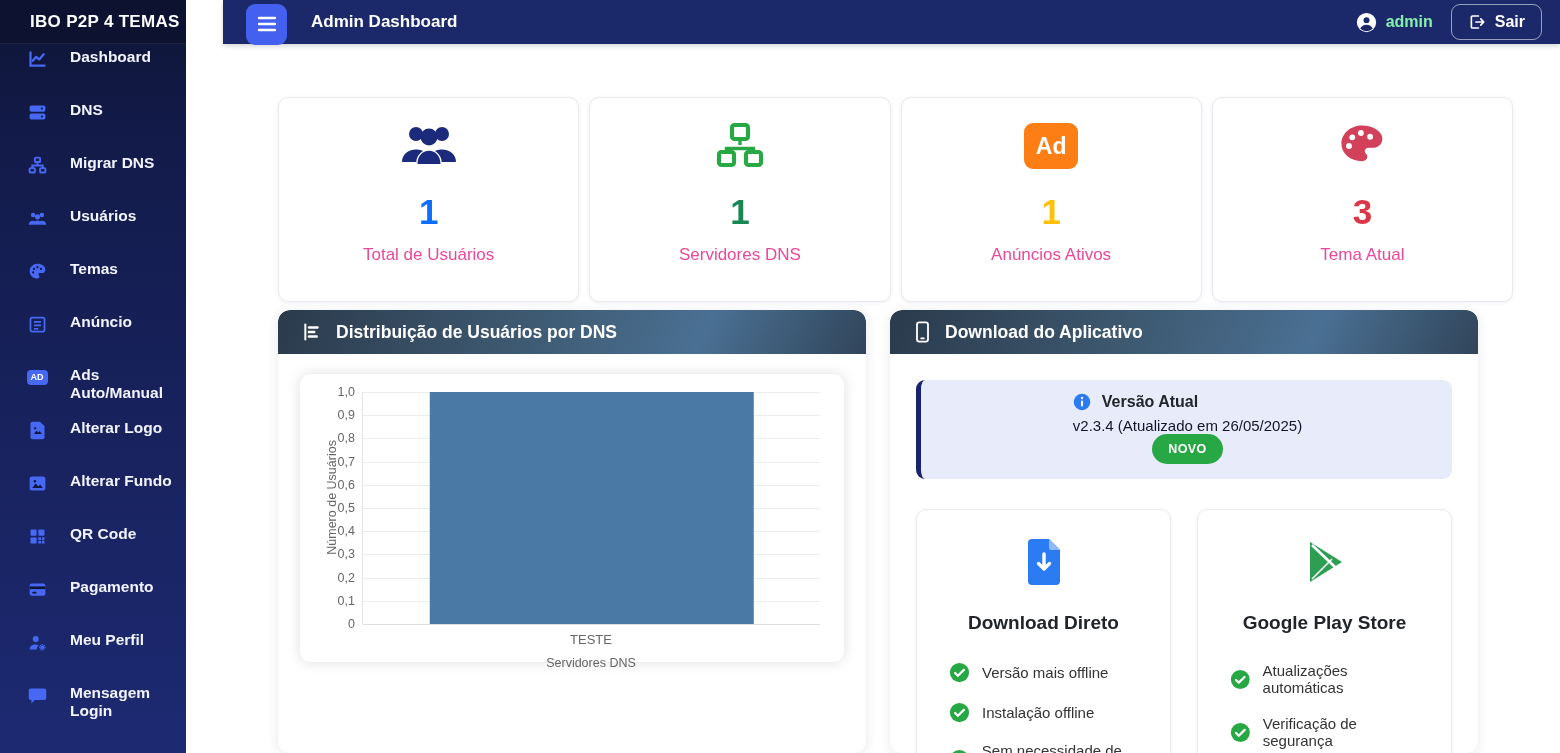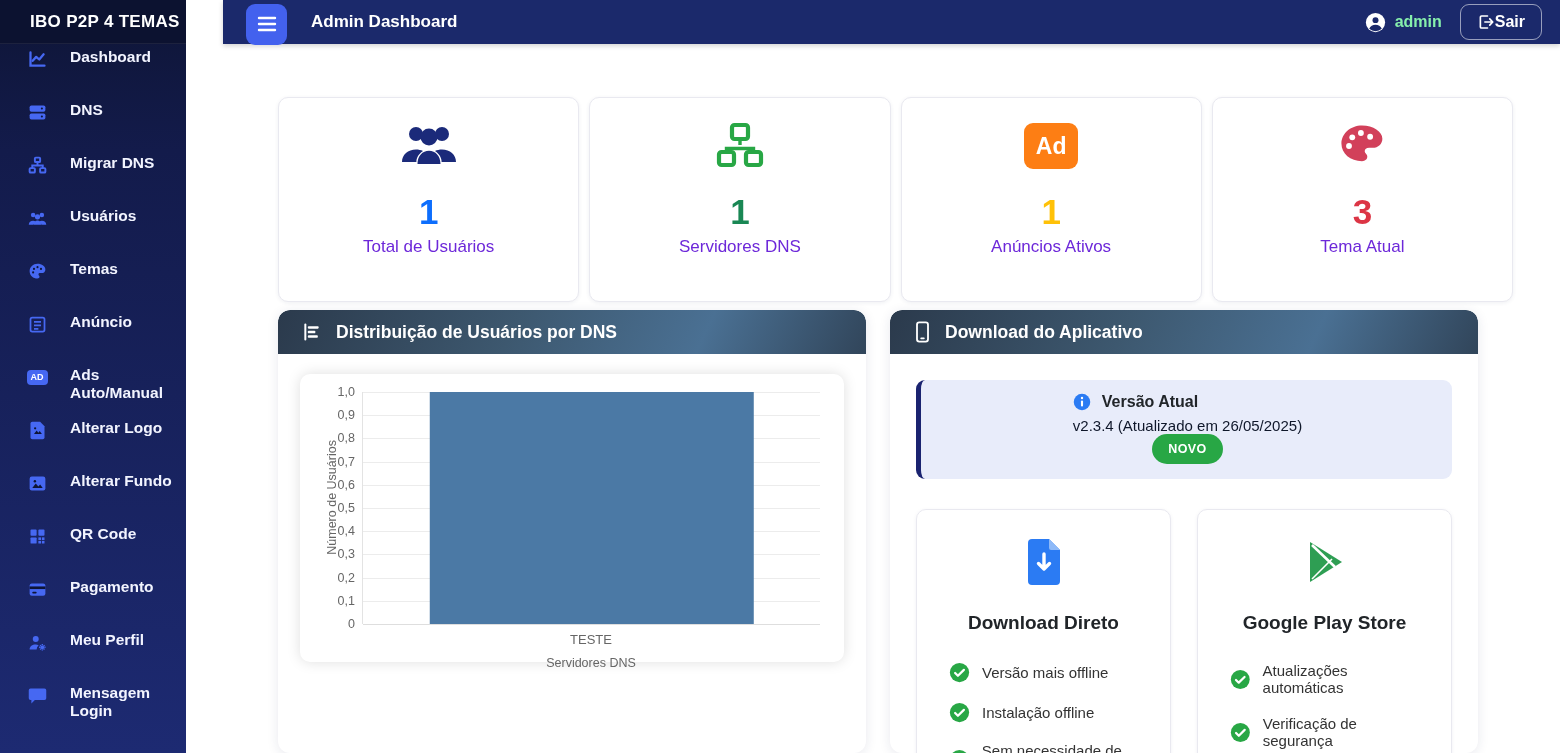--- a/index.html
+++ b/index.html
@@ -23,35 +23,35 @@
 
   
   .topbar { position:absolute; left:223px; top:0; right:0; height:44px; background:#1b296b;
             display:flex; align-items:center; padding:0 18px 0 23px; z-index:4;
             box-shadow:0 2px 5px rgba(0,0,0,.18); }
   .burger { width:41px; height:41px; margin-top:4px; border:none; border-radius:9px; background:#4361ee;
             display:flex; align-items:center; justify-content:center; cursor:pointer; flex:0 0 41px; }
   .topbar-title { color:#fff; font-size:17px; font-weight:bold; margin-left:24px; }
   .topbar-right { margin-left:auto; display:flex; align-items:center; gap:18px; }
   .user-chip { display:flex; align-items:center; gap:9px; color:#86efac; font-size:16px; font-weight:bold; cursor:pointer; }
-  .logout-btn { display:flex; align-items:center; color:#fff; font-size:16px; font-weight:bold;
+  .logout-btn { display:flex; align-items:center; gap:9px; color:#fff; font-size:16px; font-weight:bold;
                 background:transparent; border:1px solid rgba(255,255,255,.55); border-radius:9px;
                 padding:8px 16px; cursor:pointer; }
 
   
   .main { position:absolute; left:223px; top:44px; right:0; bottom:0; background:#fff;
           padding:53px 47px 0 55px; overflow:hidden; }
 
   .stats-row { display:grid; grid-template-columns:repeat(4,1fr); gap:10px; }
   .stat-card { background:#fff; border:1px solid #e9e9f0; border-radius:10px; height:205px;
                box-shadow:0 1px 4px rgba(30,40,90,.07); text-align:center; padding-top:20px; }
   .stat-icon { height:56px; display:flex; align-items:center; justify-content:center; }
   .stat-value { font-size:35px; font-weight:bold; margin-top:20px; line-height:1; }
   .v-blue{color:#0d6efd;} .v-green{color:#198754;} .v-yellow{color:#ffc107;} .v-red{color:#dc3545;}
-  .stat-label { font-size:17px; color:#6d28d9; margin-top:8px; }
+  .stat-label { font-size:17px; color:#ec4899; margin-top:16px; }
 
   .panels-row { margin-top:8px; display:grid; grid-template-columns:1fr 1fr; gap:24px; padding-right:35px; }
   .panel { border-radius:12px; box-shadow:0 2px 12px rgba(30,40,90,.10); background:#fff; height:443px; overflow:hidden; }
   .panel-header { height:44px; display:flex; align-items:center; gap:14px; padding:0 24px;
                   background:linear-gradient(115deg,#2b3a4c 0%,#3d586f 40%,#4a7093 72%,#31455a 100%);
                   border-radius:12px 12px 0 0; }
   .panel-header .ph-title { color:#fff; font-size:17.5px; font-weight:bold; }
 
   
   .chart-box { margin:20px 22px; height:288px; border-radius:10px; background:#fff;

